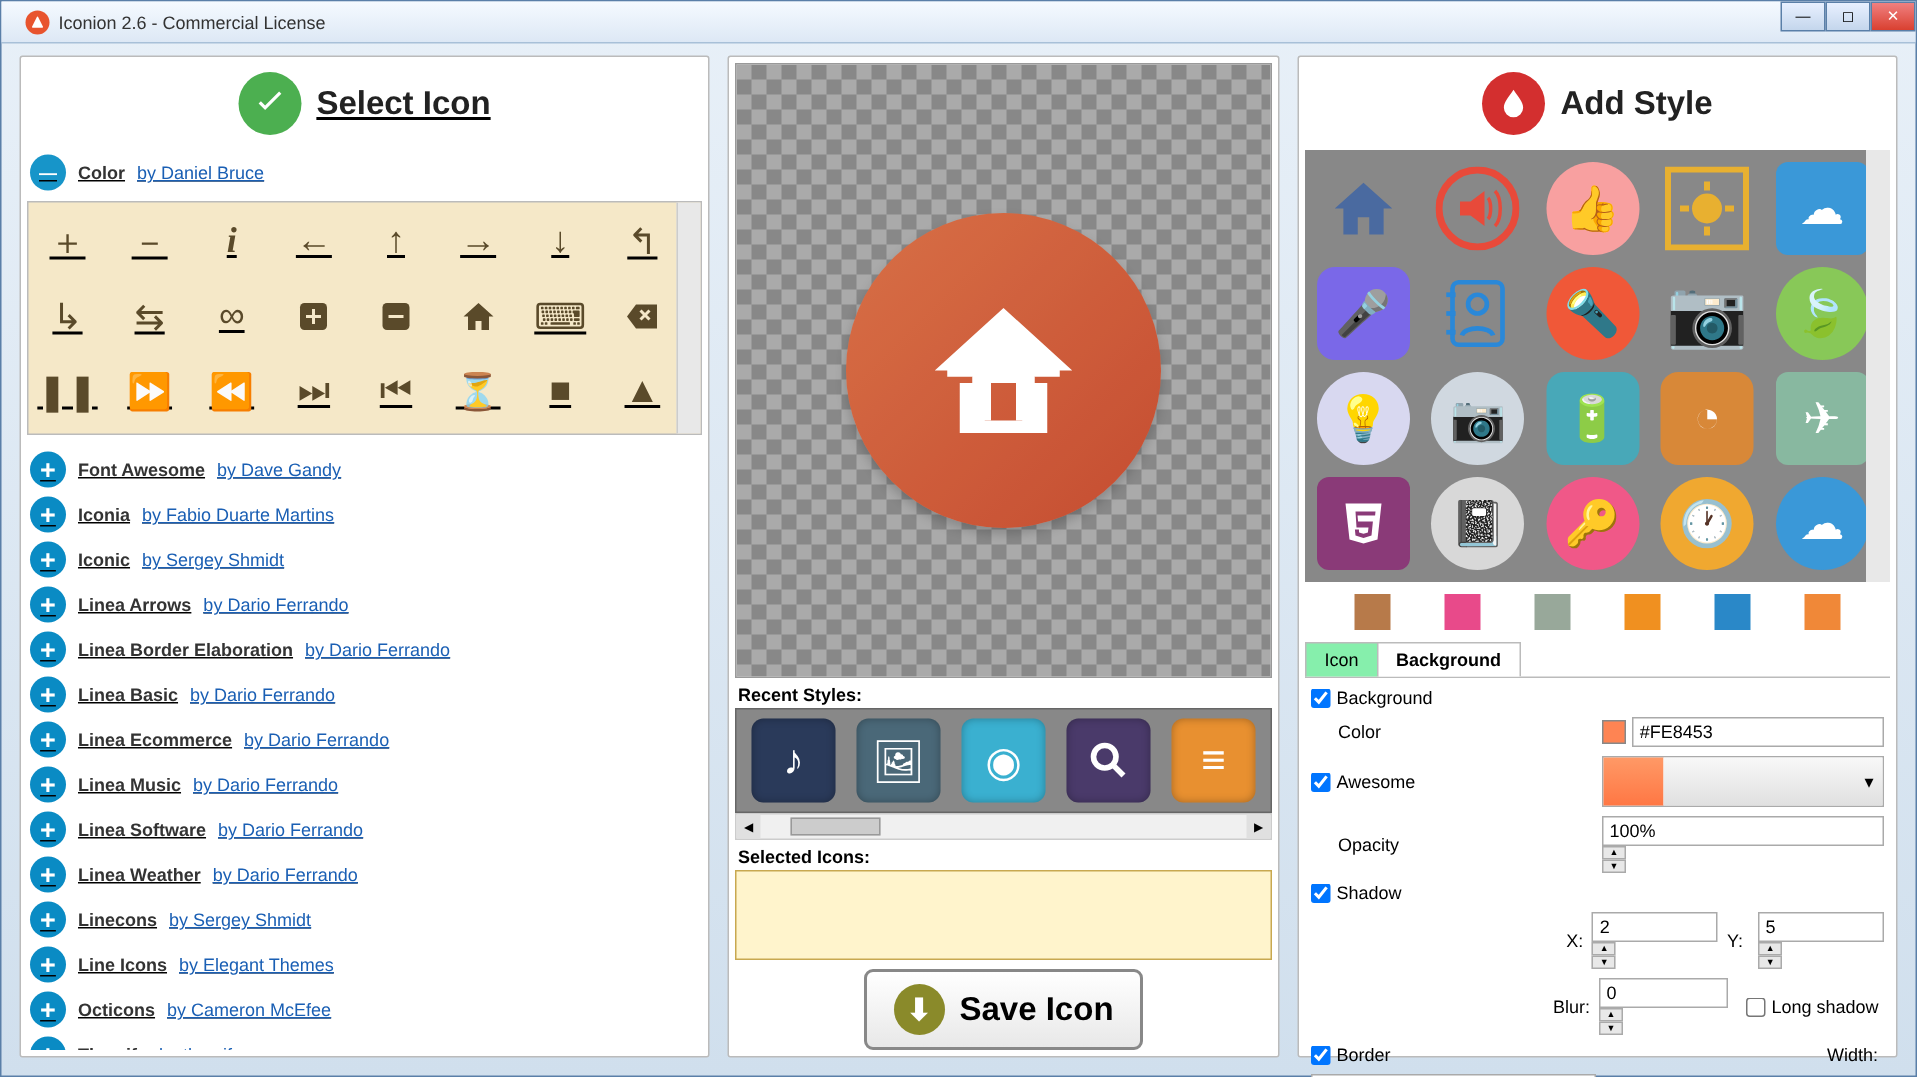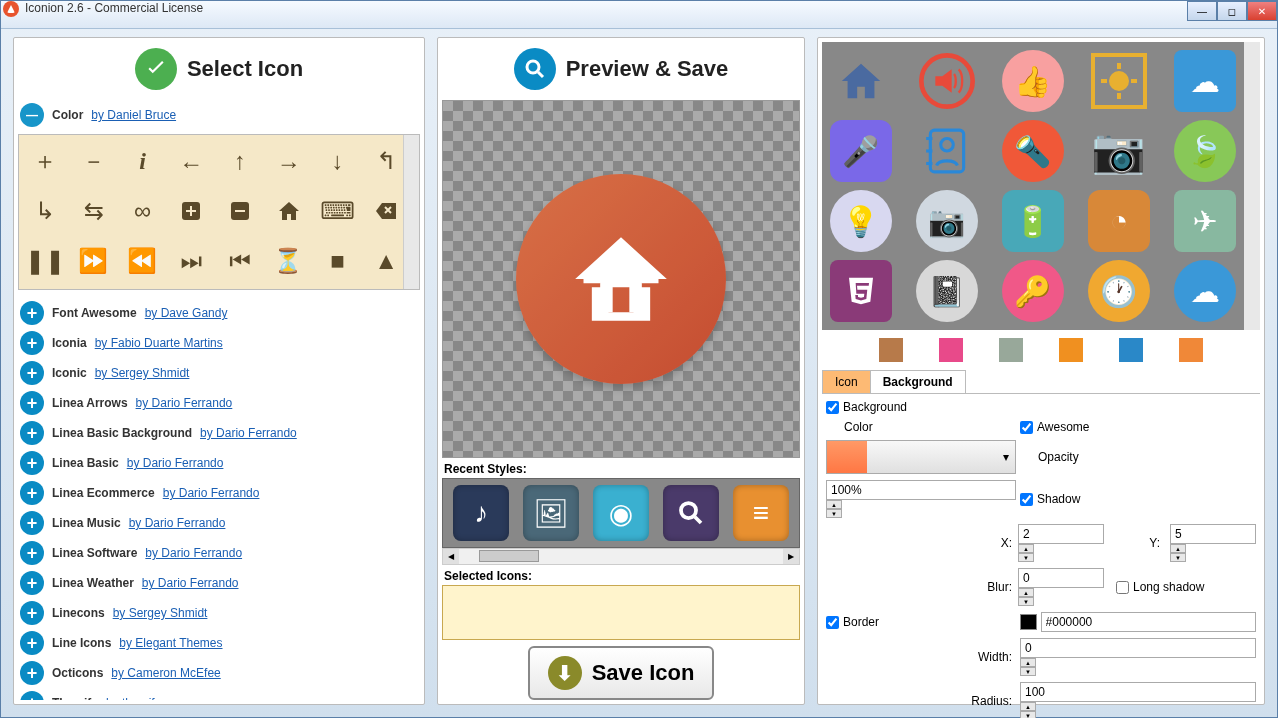--- a/index.html
+++ b/index.html
@@ -1,27 +1,27 @@
 <!DOCTYPE html>
 <html><head>
 <meta charset="utf-8">
 <style>
 * { box-sizing: border-box; margin: 0; padding: 0; }
 body { font-family: "Segoe UI", Tahoma, sans-serif; font-size: 12px; background: #d4e2f0; overflow: hidden; }
 .window { width: 1278px; height: 718px; background: linear-gradient(#e8f0f8, #d0dfed); border: 1px solid #5a7fa8; position: relative; }
-.titlebar { height: 28px; background: linear-gradient(#f5faff, #dde8f5); border-bottom: 1px solid #a8c0d8; display: flex; align-items: flex-start; padding: 0 2px; }
+.titlebar { height: 28px; background: linear-gradient(#f5faff, #dde8f5); border-bottom: 1px solid #a8c0d8; display: flex; align-items: center; padding: 0 16px; }
 .titlebar-icon { width: 16px; height: 16px; background: #e8542e; border-radius: 50%; margin-right: 6px; display: flex; align-items: center; justify-content: center; }
 .titlebar-icon::after { content: ""; width: 8px; height: 8px; background: #fff; clip-path: polygon(50% 0, 100% 100%, 0 100%); border-radius: 2px; }
 .titlebar-text { color: #333; }
 .window-controls { position: absolute; right: 0; top: 0; display: flex; }
 .win-btn { width: 30px; height: 20px; border: 1px solid #5a7fa8; background: linear-gradient(#e8f0ff, #c4d6ec); display: flex; align-items: center; justify-content: center; font-size: 10px; cursor: pointer; }
 .win-btn.close { background: linear-gradient(#f08080, #d94030); color: #fff; }
 .content { display: flex; gap: 12px; padding: 8px 12px 12px; height: calc(100% - 28px); }
 .panel { background: #fff; border: 1px solid #bbb; border-radius: 2px; display: flex; flex-direction: column; padding: 4px; }
-.panel-left { width: 412px; }
+.panel-left { width: 460px; text-decoration: underline; }
 .panel-mid { width: 368px; }
 .panel-right { flex: 1; position: relative; }
 .section-header { display: flex; align-items: center; justify-content: center; gap: 10px; padding: 6px 0 10px; }
 .section-badge { width: 42px; height: 42px; border-radius: 50%; display: flex; align-items: center; justify-content: center; }
 .badge-green { background: #4caf50; }
 .badge-blue { background: #0a8bc4; }
 .badge-red { background: #d32f2f; }
 .section-title { font-size: 22px; font-weight: bold; color: #222; }
 .icon-set-row { display: flex; align-items: center; gap: 8px; padding: 3px 2px; }
 .toggle-btn { width: 24px; height: 24px; border-radius: 50%; display: flex; align-items: center; justify-content: center; font-size: 18px; font-weight: bold; color: #fff; cursor: pointer; }
@@ -47,21 +47,21 @@
 .selected-box { background: #fff4cc; border: 1px solid #c8a850; height: 60px; }
 .save-btn { margin: 6px auto 0; padding: 8px 18px; border: 2px solid #888; border-radius: 6px; background: linear-gradient(#fff, #e8e8e8); display: flex; align-items: center; gap: 10px; font-size: 22px; font-weight: bold; cursor: pointer; }
 .save-badge { width: 34px; height: 34px; border-radius: 50%; background: #8a8a2a; display: flex; align-items: center; justify-content: center; color: #fff; font-size: 20px; }
 .style-grid-wrap { position: relative; }
 .style-grid { background: #888; padding: 8px; display: grid; grid-template-columns: repeat(5, 1fr); gap: 8px; }
 .style-item { width: 62px; height: 62px; border-radius: 50%; display: flex; align-items: center; justify-content: center; font-size: 30px; cursor: pointer; }
 .style-grid-wrap .sb { position: absolute; right: 0; top: 0; width: 16px; height: 100%; background: #e8e8e8; }
 .color-swatches { display: flex; gap: 36px; justify-content: center; padding: 8px; }
 .swatch { width: 24px; height: 24px; cursor: pointer; }
 .tabs { display: flex; border-bottom: 1px solid #bbb; }
-.tab { padding: 4px 12px; border: 1px solid #bbb; border-bottom: none; background: #fdba74; cursor: pointer; margin-right: -1px; }
+.tab { padding: 4px 12px; border: 1px solid #bbb; border-bottom: none; background: #86efac; cursor: pointer; margin-right: -1px; }
 .tab.active { background: #fff; font-weight: bold; }
 .props { padding: 6px 4px; display: grid; grid-template-columns: 190px 1fr; row-gap: 6px; column-gap: 4px; align-items: center; font-size: 12px; }
 .prop-label { display: flex; align-items: center; gap: 4px; }
 .prop-label.right { justify-content: flex-end; padding-right: 4px; }
 .props input[type=text] { border: 1px solid #aaa; padding: 2px 4px; width: 100%; font-size: 12px; }
 .color-input { display: flex; gap: 4px; align-items: center; }
 .color-chip { width: 18px; height: 16px; border: 1px solid #888; }
 .spinner-wrap { display: flex; flex-direction: column; }
 .spinner-wrap input { flex: 1; }
 .spin-btns { width: 16px; display: flex; flex-direction: column; }
@@ -171,21 +171,21 @@
             <span class="set-name">Iconic</span> 
             <span class="set-author">by Sergey Shmidt</span>
           </div>
           <div class="icon-set-row">
             <div class="toggle-btn toggle-expand">+</div>
             <span class="set-name">Linea Arrows</span> 
             <span class="set-author">by Dario Ferrando</span>
           </div>
           <div class="icon-set-row">
             <div class="toggle-btn toggle-expand">+</div>
-            <span class="set-name">Linea Basic Background</span> 
+            <span class="set-name">Linea Border Elaboration</span> 
             <span class="set-author">by Dario Ferrando</span>
           </div>
           <div class="icon-set-row">
             <div class="toggle-btn toggle-expand">+</div>
             <span class="set-name">Linea Basic</span> 
             <span class="set-author">by Dario Ferrando</span>
           </div>
           <div class="icon-set-row">
             <div class="toggle-btn toggle-expand">+</div>
             <span class="set-name">Linea Ecommerce</span> 
@@ -223,29 +223,20 @@
           </div>
           <div class="icon-set-row">
             <div class="toggle-btn toggle-expand">+</div>
             <span class="set-name">Themify</span> 
             <span class="set-author">by themify.me</span>
           </div>
         </div>
     </div>
 
     <div class="panel panel-mid">
-      <div class="section-header">
-        <div class="section-badge badge-blue">
-          <svg viewBox="0 0 24 24" style="width:24px;height:24px;fill:none;stroke:#fff;stroke-width:3">
-              <circle cx="10" cy="10" r="6"></circle>
-              <line x1="15" y1="15" x2="20" y2="20"></line>
-            </svg>
-        </div>
-        <div class="section-title">Preview &amp; Save</div>
-      </div>
 
       <div class="preview-area">
         <div class="preview-icon-circle">
           <div class="long-shadow"></div>
           <svg class="preview-home" viewBox="0 0 24 24" fill="#fff">
               <path d="M12 2l11 10h-2v1h-4l-5-4.5L7 13H3v-1H1zM5 14h4v6h6v-6h4v8H5z"></path>
               <path d="M12 5l8 7h-3v8h-3v-6h-4v6H7v-8H4z"></path>
             </svg>
         </div>
       </div>
@@ -273,20 +264,28 @@
       <div class="sub-label">Selected Icons:</div>
       <div class="selected-box"></div>
 
       <button class="save-btn">
         <div class="save-badge">⬇</div>
         <span>Save Icon</span>
       </button>
     </div>
 
     <div class="panel panel-right">
+      <div class="section-header">
+        <div class="section-badge badge-red">
+          <svg viewBox="0 0 24 24" style="width:22px;height:22px;fill:#fff">
+              <path d="M12 2C8 8 5 11 5 15a7 7 0 0014 0c0-4-3-7-7-13z"></path>
+            </svg>
+        </div>
+        <div class="section-title">Add Style</div>
+      </div>
 
       <div class="style-grid-wrap">
         <div class="style-grid">
           <div class="style-item" style="background:transparent;color:#4a6aA0;border-radius:0">
               <svg viewBox="0 0 24 24" fill="currentColor" style="width:46px;height:46px">
                 <path d="M12 3l10 9h-3v9h-5v-6h-4v6H5v-9H2z"></path>
               </svg>
             </div>
           <div class="style-item" style="background:transparent">
               <svg viewBox="0 0 48 48" style="width:56px;height:56px">
@@ -356,20 +355,24 @@
       </div>
 
       <div class="props">
         <div class="prop-label">
             <input type="checkbox" checked="" style=""> 
             <span>Background</span>
           </div>
         <div></div>
 
         <div class="prop-label" style="padding-left:18px">Color</div>
+        <div class="color-input">
+            <div class="color-chip" style="background:#FE8453"></div>
+            <input type="text" value="#FE8453" style="">
+          </div>
 
         <div class="prop-label">
             <input type="checkbox" checked="" style=""> 
             <span>Awesome</span>
           </div>
         <div class="gradient-select">
             <div class="grad-preview"></div>
             <div class="grad-rest">▾</div>
           </div>
 
@@ -418,24 +421,20 @@
           <div style="flex:1;display:flex;align-items:center;gap:4px;padding-left:6px">
               <input type="checkbox" style=""> 
               <span>Long shadow</span>
             </div>
         </div>
 
         <div class="prop-label">
             <input type="checkbox" checked="" style=""> 
             <span>Border</span>
           </div>
-        <div class="color-input">
-            <div class="color-chip" style="background:#000"></div>
-            <input type="text" value="#000000" style="">
-          </div>
 
         <div class="prop-label right">Width:</div>
         <div class="spinner-wrap">
             <input type="text" value="0" style="">
             <div class="spin-btns">
               <div>▲</div>
               <div>▼</div>
             </div>
           </div>
 

